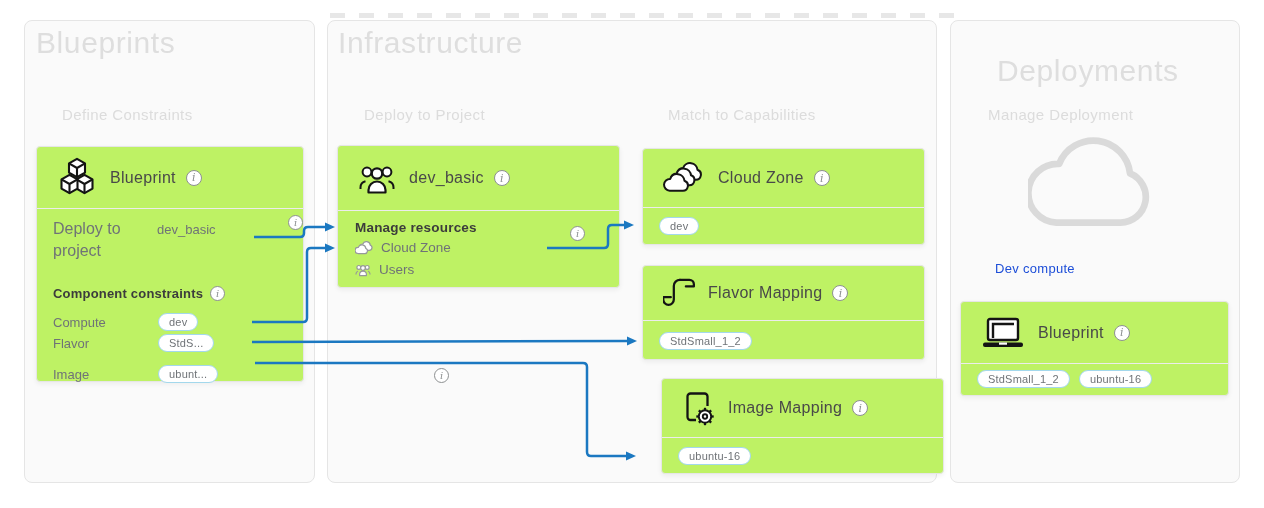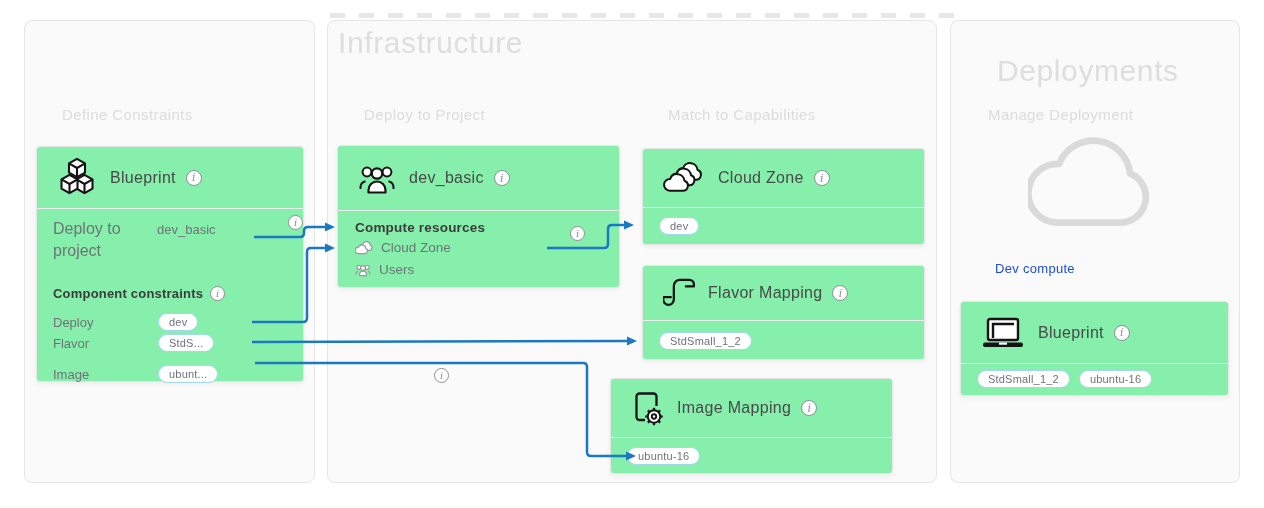--- a/index.html
+++ b/index.html
@@ -9,27 +9,27 @@
   .panel{position:absolute;top:20px;height:461px;background:#fafafa;border:1px solid #e5e5e5;border-radius:8px;z-index:0;}
   #panel-blueprints{left:24px;width:289px;}
   #panel-infrastructure{left:327px;width:608px;}
   #panel-deployments{left:950px;width:288px;}
   .panel-title{position:absolute;top:26px;font-size:30px;font-weight:400;letter-spacing:.6px;color:#dedede;z-index:1;}
   .panel-sub{position:absolute;top:106px;font-size:15px;letter-spacing:.4px;color:#dcdcdc;z-index:1;margin-left:26px;}
   
   .dash-strip{position:absolute;left:330px;top:13px;width:628px;height:5px;z-index:0;
     background:repeating-linear-gradient(90deg,#e7e7e7 0 15px,transparent 15px 29px);}
   
-  .card{position:absolute;background:#86efac;border:1px solid #e6e6e6;border-radius:4px;
+  .card{position:absolute;background:#bef264;border:1px solid #e6e6e6;border-radius:4px;
         box-shadow:0 2px 5px rgba(0,0,0,.06);z-index:1;}
   #card-blueprint{left:36px;top:146px;width:266px;height:234px;}
   #card-project{left:337px;top:145px;width:281px;height:141px;}
   #card-cloudzone{left:642px;top:148px;width:281px;height:95px;}
   #card-flavor{left:642px;top:265px;width:281px;height:93px;}
-  #card-image{left:610px;top:378px;width:281px;height:94px;}
+  #card-image{left:661px;top:378px;width:281px;height:94px;}
   #card-deployment{left:960px;top:301px;width:267px;height:93px;}
   .card-head{display:flex;align-items:center;padding:0 16px 0 20px;border-bottom:1px solid #ececec;}
   #card-blueprint .card-head{height:61px;}
   #card-project .card-head{height:64px;}
   #card-cloudzone .card-head{height:58px;}
   #card-flavor .card-head{height:54px;}
   #card-image .card-head{height:58px;}
   #card-deployment .card-head{height:61px;}
   .card-title{font-size:16px;color:#494949;letter-spacing:.3px;margin-left:13px;white-space:nowrap;}
   .card-title + .info{margin-left:10px;}
@@ -79,20 +79,21 @@
 <body>
 
 <div class="canvas">
 
   <div class="dash-strip"></div>
 
   <div class="panel" id="panel-blueprints"></div>
   <div class="panel" id="panel-infrastructure"></div>
   <div class="panel" id="panel-deployments"></div>
 
+  <div class="panel-title" style="left:36px;">Blueprints</div>
   <div class="panel-title" style="left:338px;">Infrastructure</div>
   <div class="panel-title" style="left:997px;margin-top:28px;">Deployments</div>
 
   <div class="panel-sub" style="left:36px;">Define Constraints</div>
   <div class="panel-sub" style="left:338px;">Deploy to Project</div>
   <div class="panel-sub" style="left:642px;">Match to Capabilities</div>
   <div class="panel-sub" style="left:962px;">Manage Deployment</div>
 
   <svg id="big-cloud" width="130" height="108" viewBox="0 0 66 54">
     <path d="M14.4 44.6 h32.6 a13 13 0 0 0 4.8-25 18.7 18.7 0 0 0-36-4.8 A13.4 13.4 0 0 0 14.4 44.6 z" fill="none" stroke="#dadada" stroke-width="3.4" stroke-linejoin="round"></path>
@@ -117,21 +118,21 @@
     <div class="bp-deploy-label">
       <span>Deploy to</span>
       <span>project</span>
     </div>
     <div class="bp-deploy-value">dev_basic</div>
     <div class="bp-constraints">
       <span>Component constraints</span>
       <span class="info small">i</span>
     </div>
     <div class="bp-row" id="bp-row-0">
-      <span>Deploy</span>
+      <span>Compute</span>
       <span class="pill">dev</span>
     </div>
     <div class="bp-row" id="bp-row-1">
       <span>Flavor</span>
       <span class="pill">StdS...</span>
     </div>
     <div class="bp-row" id="bp-row-2">
       <span>Image</span>
       <span class="pill">ubunt...</span>
     </div>
@@ -145,21 +146,21 @@
             <path d="M2.5 27 v-1.5 a6.5 6.5 0 0 1 5-6.3" fill="none"></path>
           <circle cx="29" cy="10" r="4.4"></circle>
             <path d="M35.5 27 v-1.5 a6.5 6.5 0 0 0-5-6.3" fill="none"></path>
           <circle cx="19" cy="11.5" r="5.2" stroke-width="2.2"></circle>
           <path d="M10.5 30.5 v-2.5 a8.5 8.5 0 0 1 17 0 v2.5 z" stroke-width="2.2" stroke-linejoin="round"></path>
         </g>
       </svg>
       <span class="card-title">dev_basic</span>
       <span class="info">i</span>
     </div>
-    <div class="pr-heading">Compute resources</div>
+    <div class="pr-heading">Manage resources</div>
     <div class="pr-row" id="pr-row-0">
       <svg class="ico" width="18" height="14" viewBox="0 0 18 14">
         <g stroke="#97999b" fill="#fff" stroke-width="1.25">
           <path transform="translate(4.5,0)" d="M3 9.3 h6.8 a2.7 2.7 0 0 0 1-5.2 3.9 3.9 0 0 0-7.5-1 A2.8 2.8 0 0 0 3 9.3 z"></path>
           <path transform="translate(0,3.2)" d="M3 9.3 h6.8 a2.7 2.7 0 0 0 1-5.2 3.9 3.9 0 0 0-7.5-1 A2.8 2.8 0 0 0 3 9.3 z"></path>
         </g>
       </svg>
       <span>Cloud Zone</span>
     </div>
     <div class="pr-row" id="pr-row-1">

